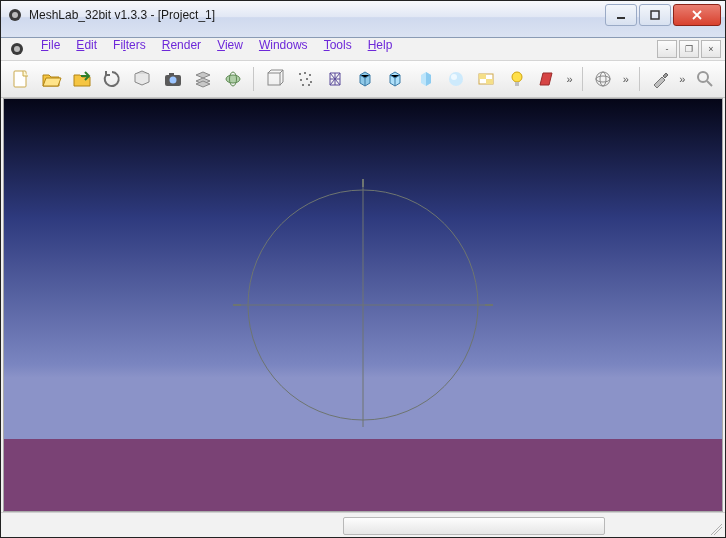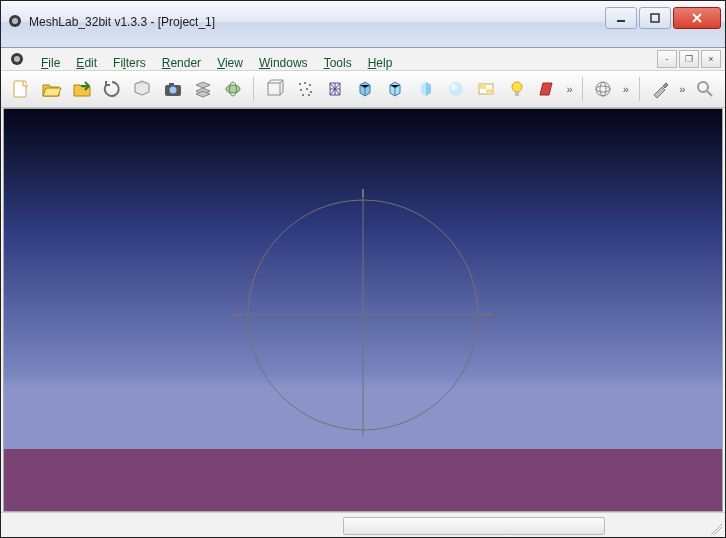--- a/index.html
+++ b/index.html
@@ -18,22 +18,22 @@
   border: 1px solid #222;
   box-sizing: border-box;
   background: #f0f0f0;
   display: flex;
   flex-direction: column;
 }
 .titlebar {
   height: 28px;
   background: linear-gradient(to bottom, #f8f9fc 0%, #e1e7f4 45%, #cfd9ee 46%, #dbe3f2 100%);
   display: flex;
-  align-items: flex-end;
-  padding: 0 4px 18px 6px;
+  align-items: center;
+  padding: 0 4px 8px 6px;
   border-bottom: 1px solid #8a9bb4;
 }
 .titlebar .appicon {
   width: 16px; height: 16px; margin-right: 6px;
   display: inline-flex; align-items: center; justify-content: center;
 }
 .titlebar .title {
   flex: 1;
   color: #1a1a1a;
   font-size: 12px;
@@ -66,22 +66,22 @@
   border-bottom: 1px solid #d5d5d5;
 }
 .menubar .appicon2 {
   width: 16px; height: 16px; margin-right: 8px;
   display:inline-flex;align-items:center;justify-content:center;
 }
 .menuitem {
   padding: 0 8px;
   height: 100%;
   display: flex;
-  align-items: flex-end;
-  color: #14532d;
+  align-items: flex-start;
+  color: #6d28d9;
   cursor: default;
 }
 .menuitem .ul {
   text-decoration: underline;
 }
 .mdibtns {
   margin-left: auto;
   display: flex;
   gap: 2px;
 }

